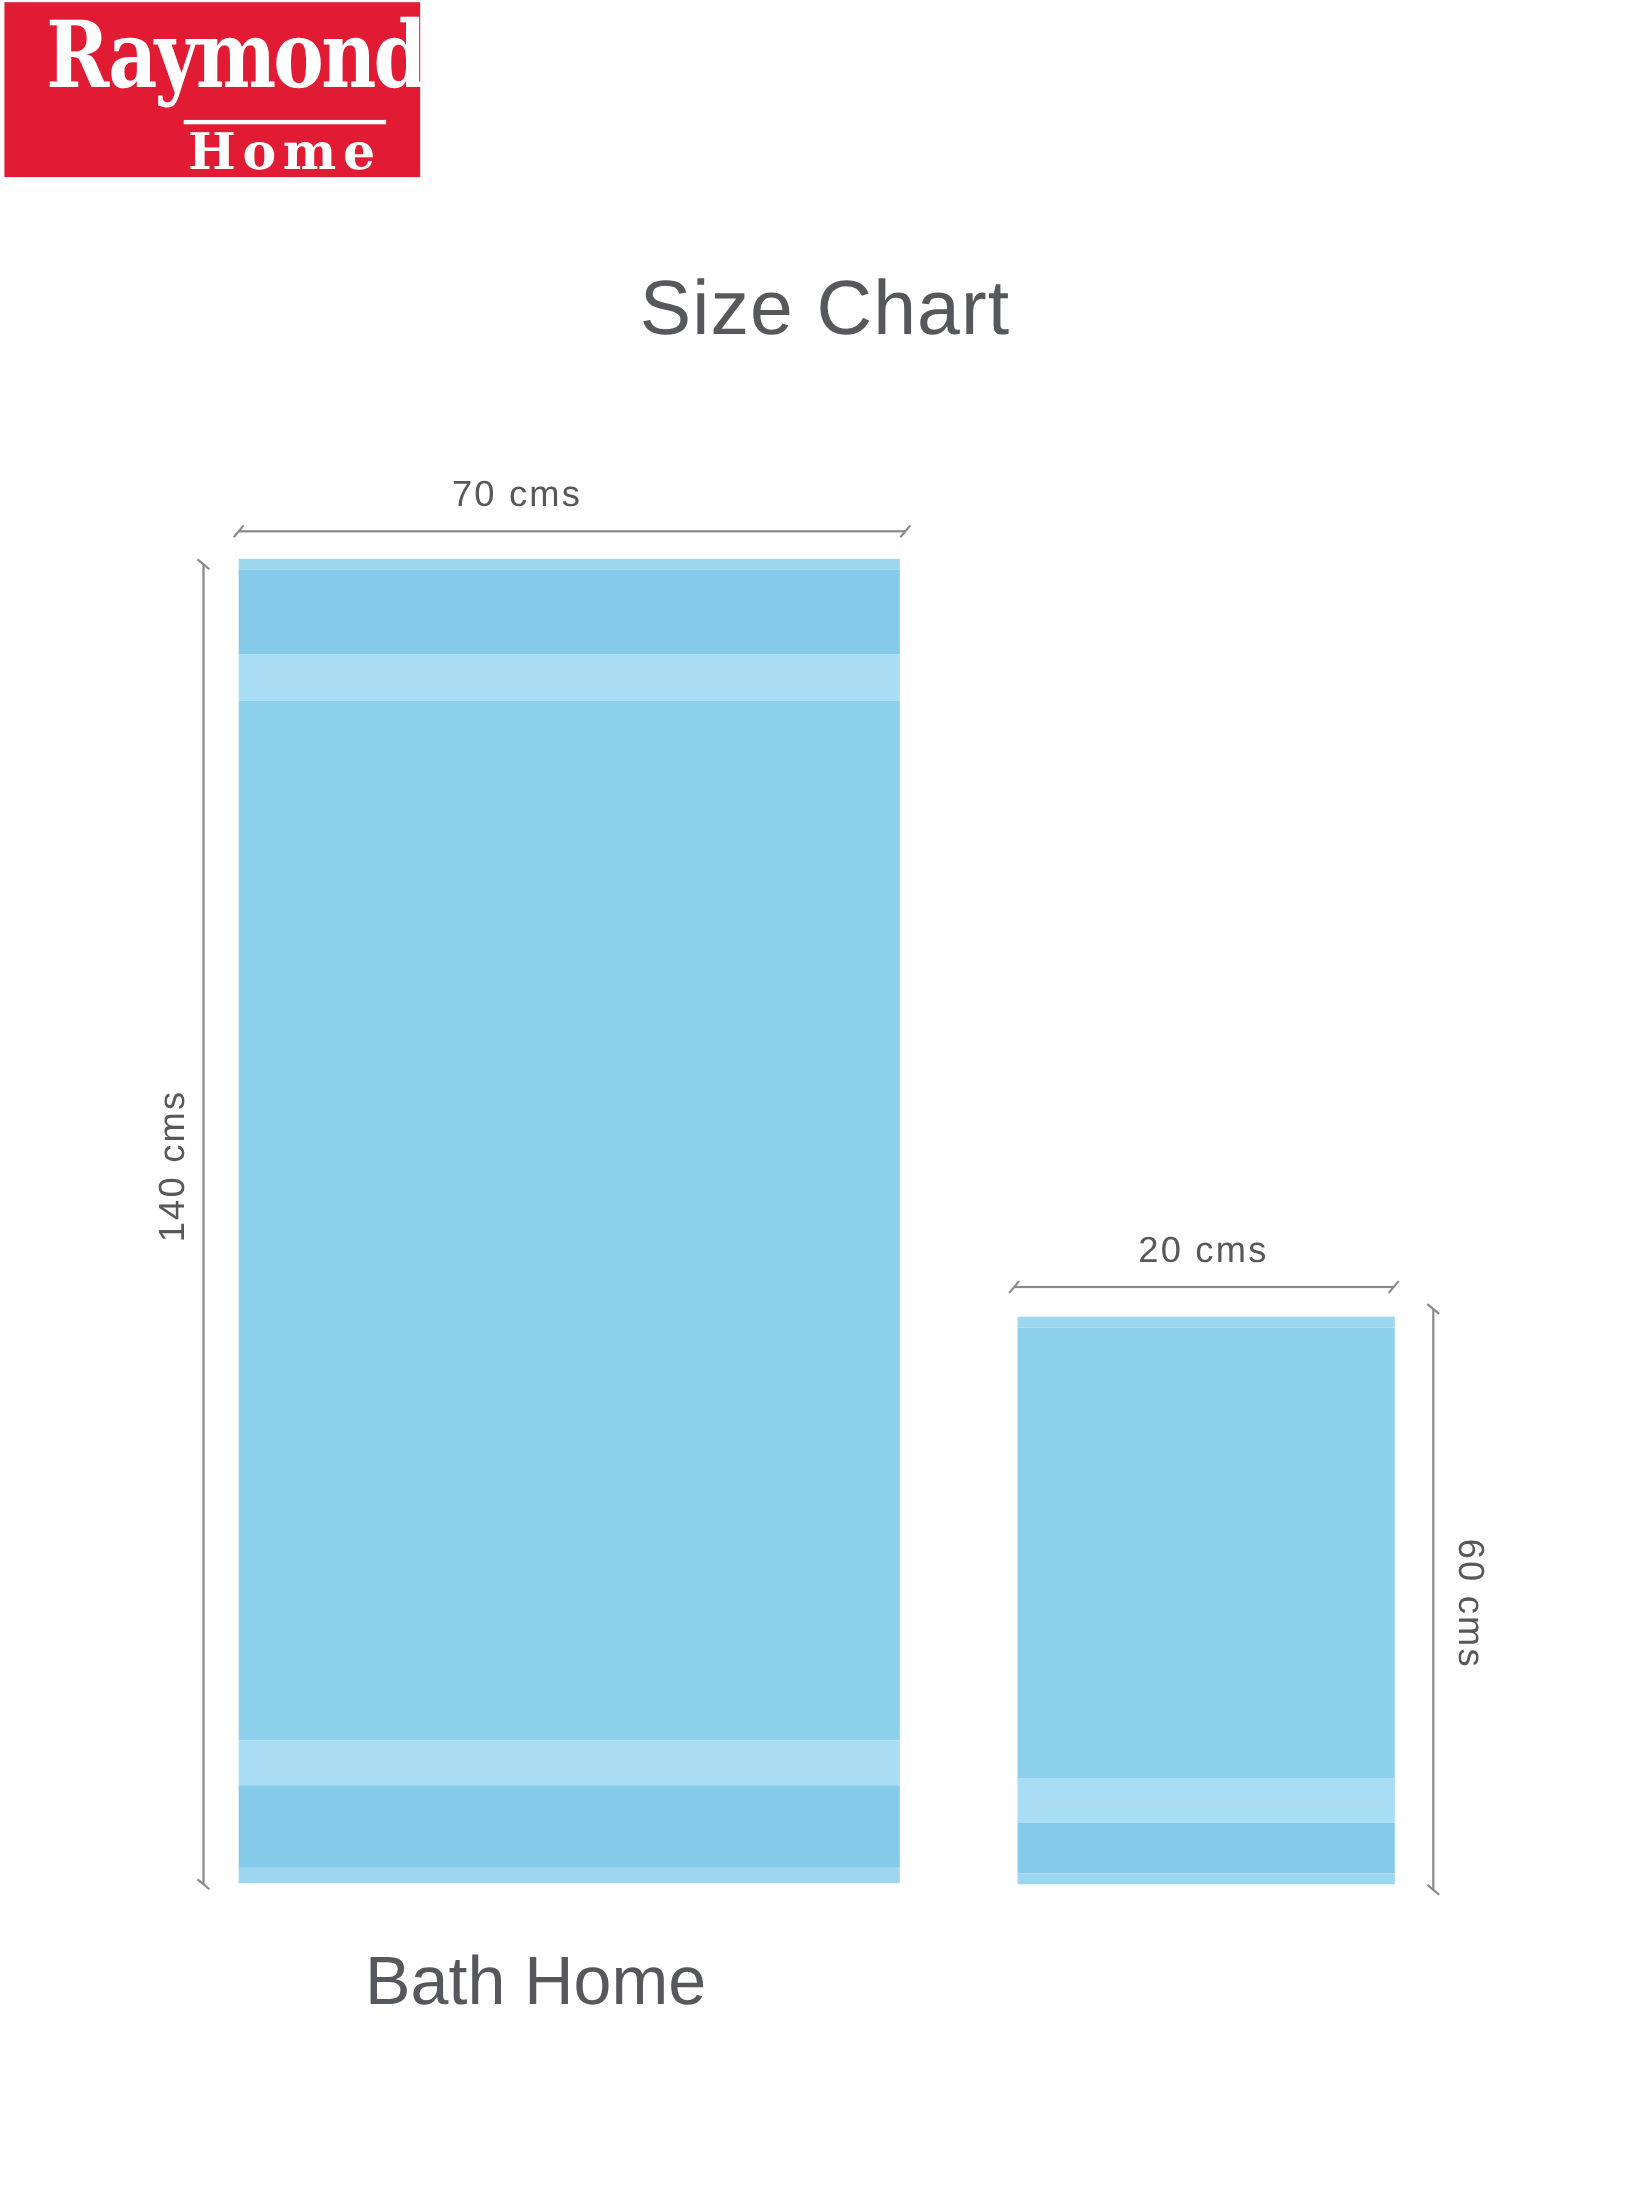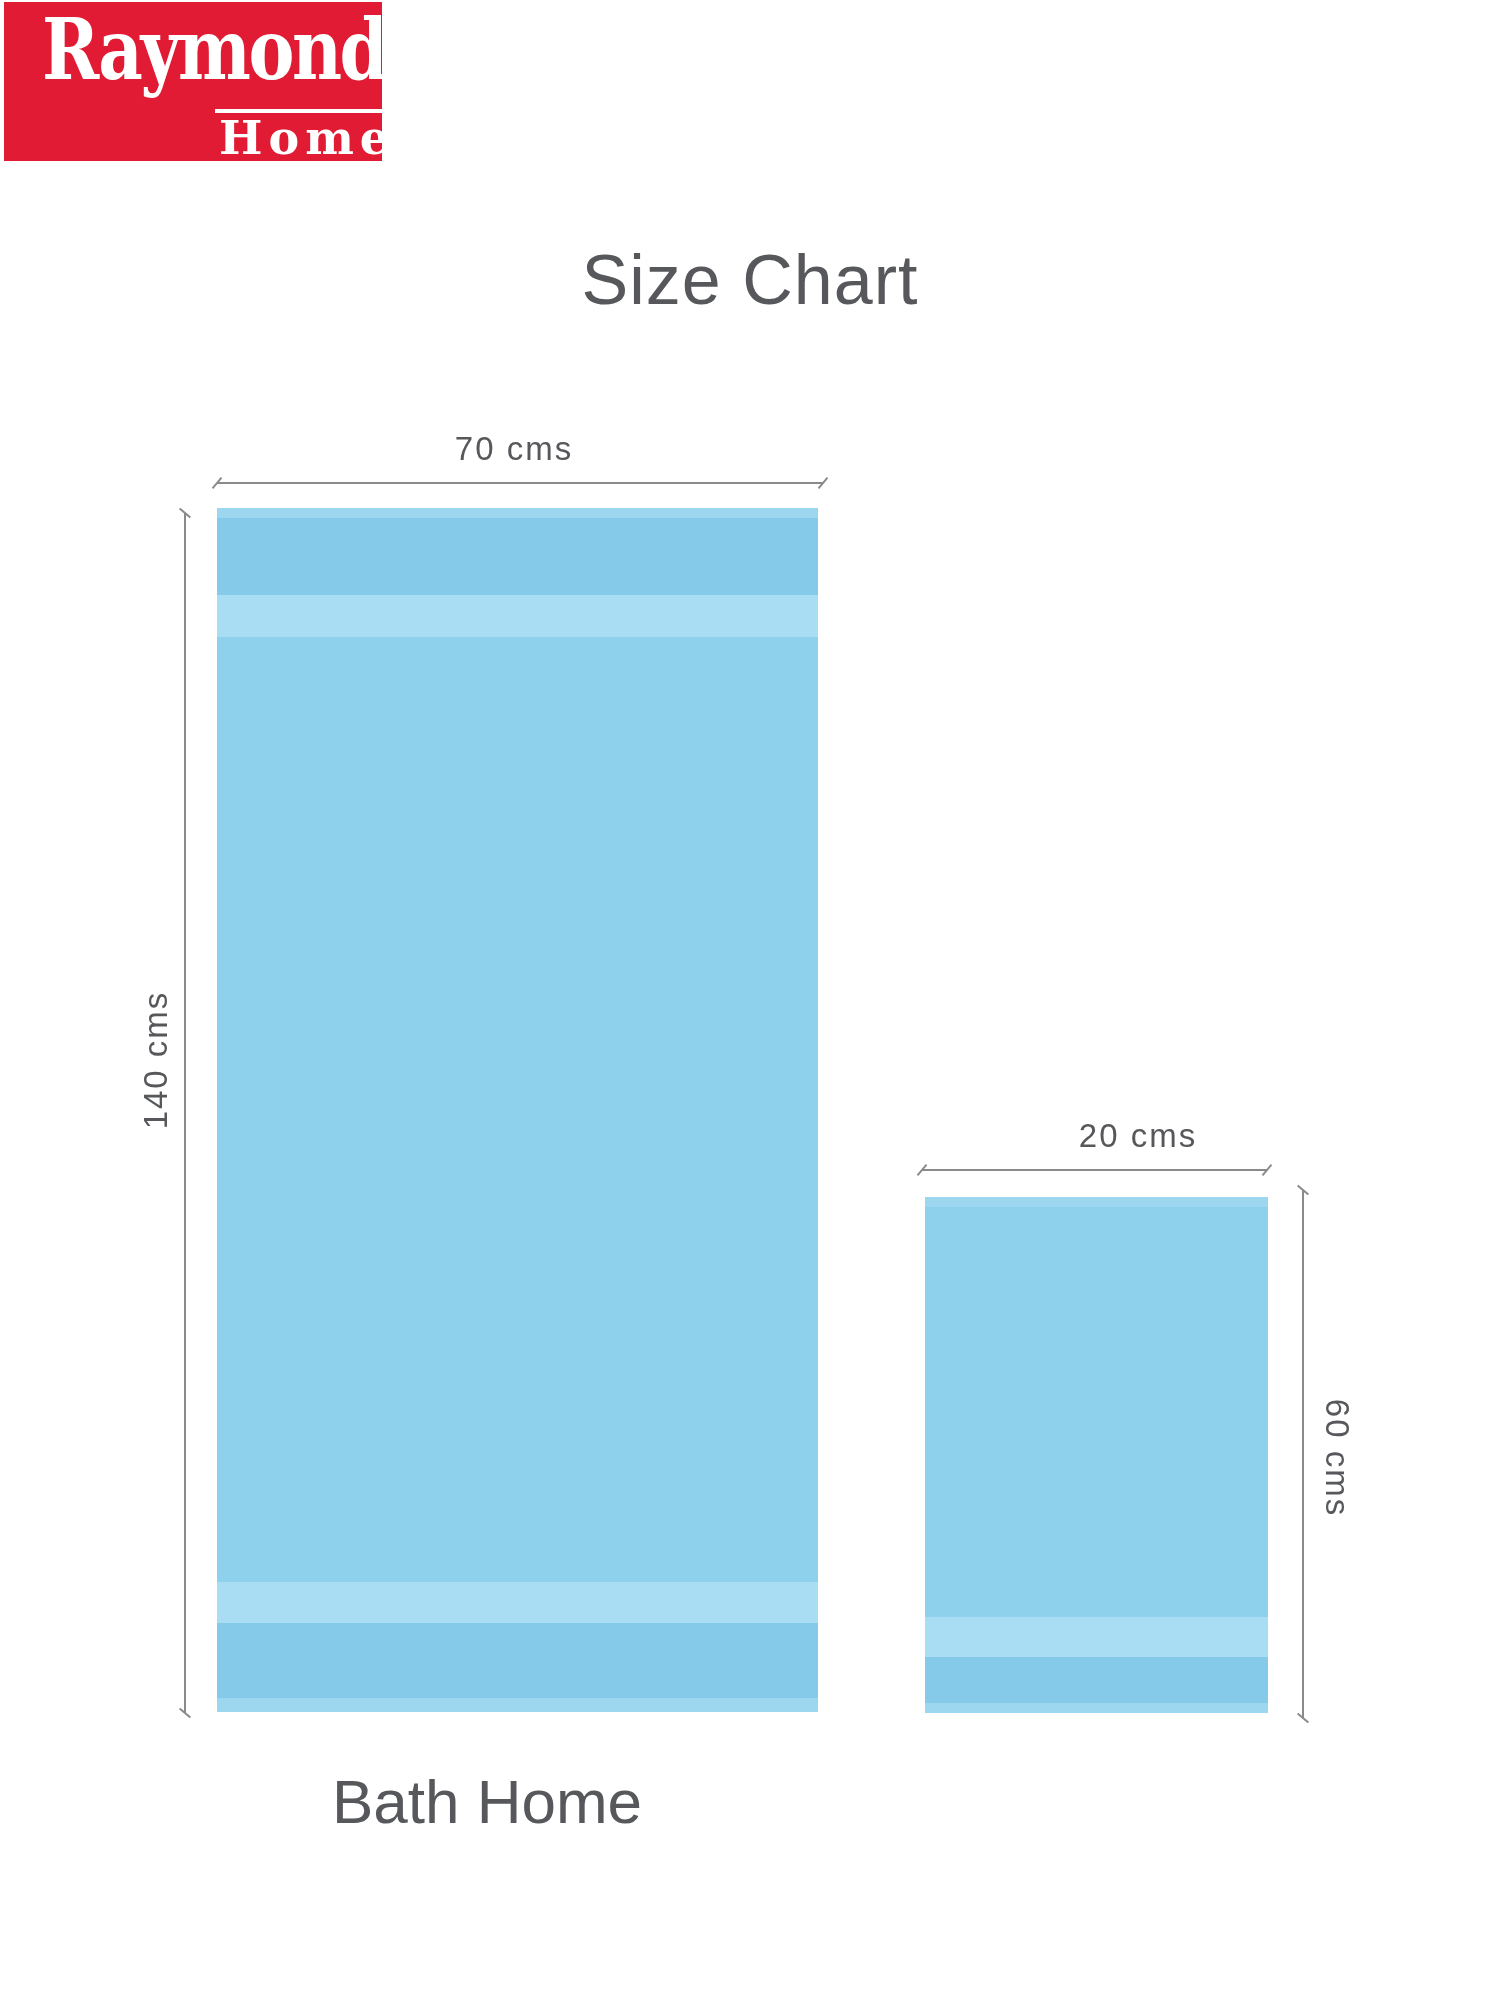--- a/index.html
+++ b/index.html
@@ -20,33 +20,32 @@
     font-size:84px;letter-spacing:-3px;line-height:1.1;
     transform:scaleX(.82);transform-origin:left top;
   }
   .brand-sub{
     position:absolute;left:163px;top:107px;
     color:var(--brand-text,#ffffff);
     font-family:"DejaVu Serif",serif;font-weight:bold;
     font-size:46px;line-height:1.05;letter-spacing:6px;
     border-top:4px solid var(--brand-text,#ffffff);
     padding:1px 4px 0 4px;
-    margin-left:48px;
   }
 
   
   .page-title{
     position:absolute;left:0;right:0;top:240px;text-align:center;
     color:var(--label-gray,#57585b);font-size:70px;letter-spacing:1px;
   }
   .dim-label{
     position:absolute;color:var(--label-gray,#57585b);
     font-size:33px;letter-spacing:2px;white-space:nowrap;
   }
-  .dim-label.h{transform:translateX(-50%);margin-left:44px;}
+  .dim-label.h{transform:translateX(-50%);}
   .dim-label.v-left{transform:translate(-50%,-50%) rotate(-90deg);}
   .dim-label.v-right{transform:translate(-50%,-50%) rotate(90deg);}
   .towel-name{
     position:absolute;top:1766px;transform:translateX(-50%);
     color:var(--label-gray,#57585b);font-size:62px;white-space:nowrap;
   }
 
   
   .dim-h{position:absolute;height:2px;background:var(--line-gray,#8a8a8a);}
   .dim-v{position:absolute;width:2px;background:var(--line-gray,#8a8a8a);}

